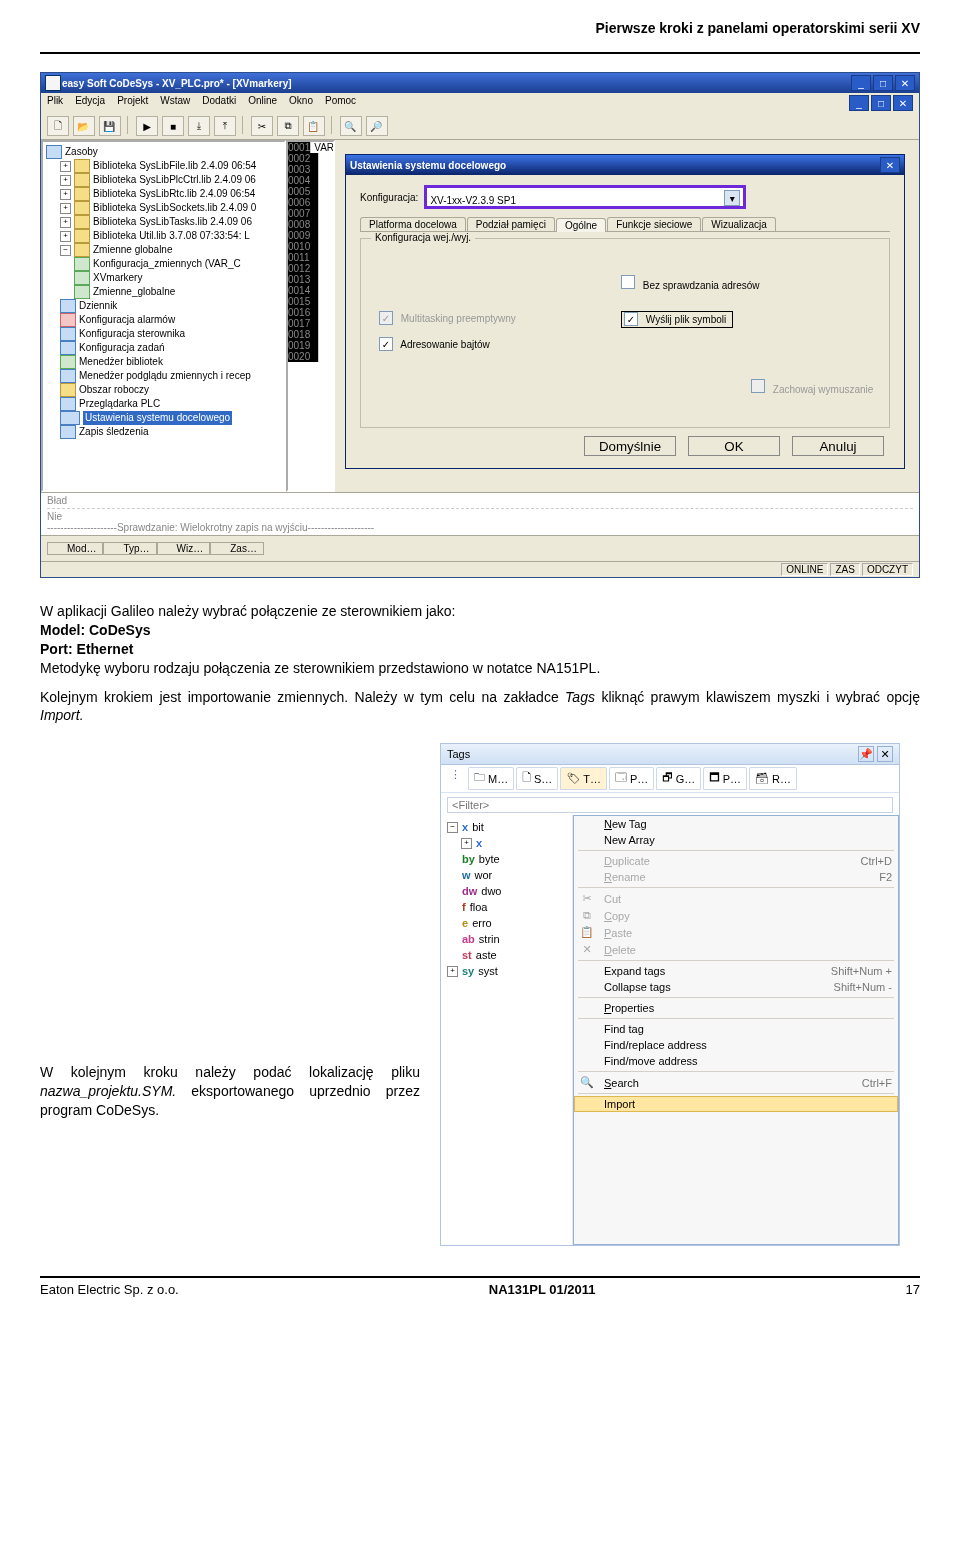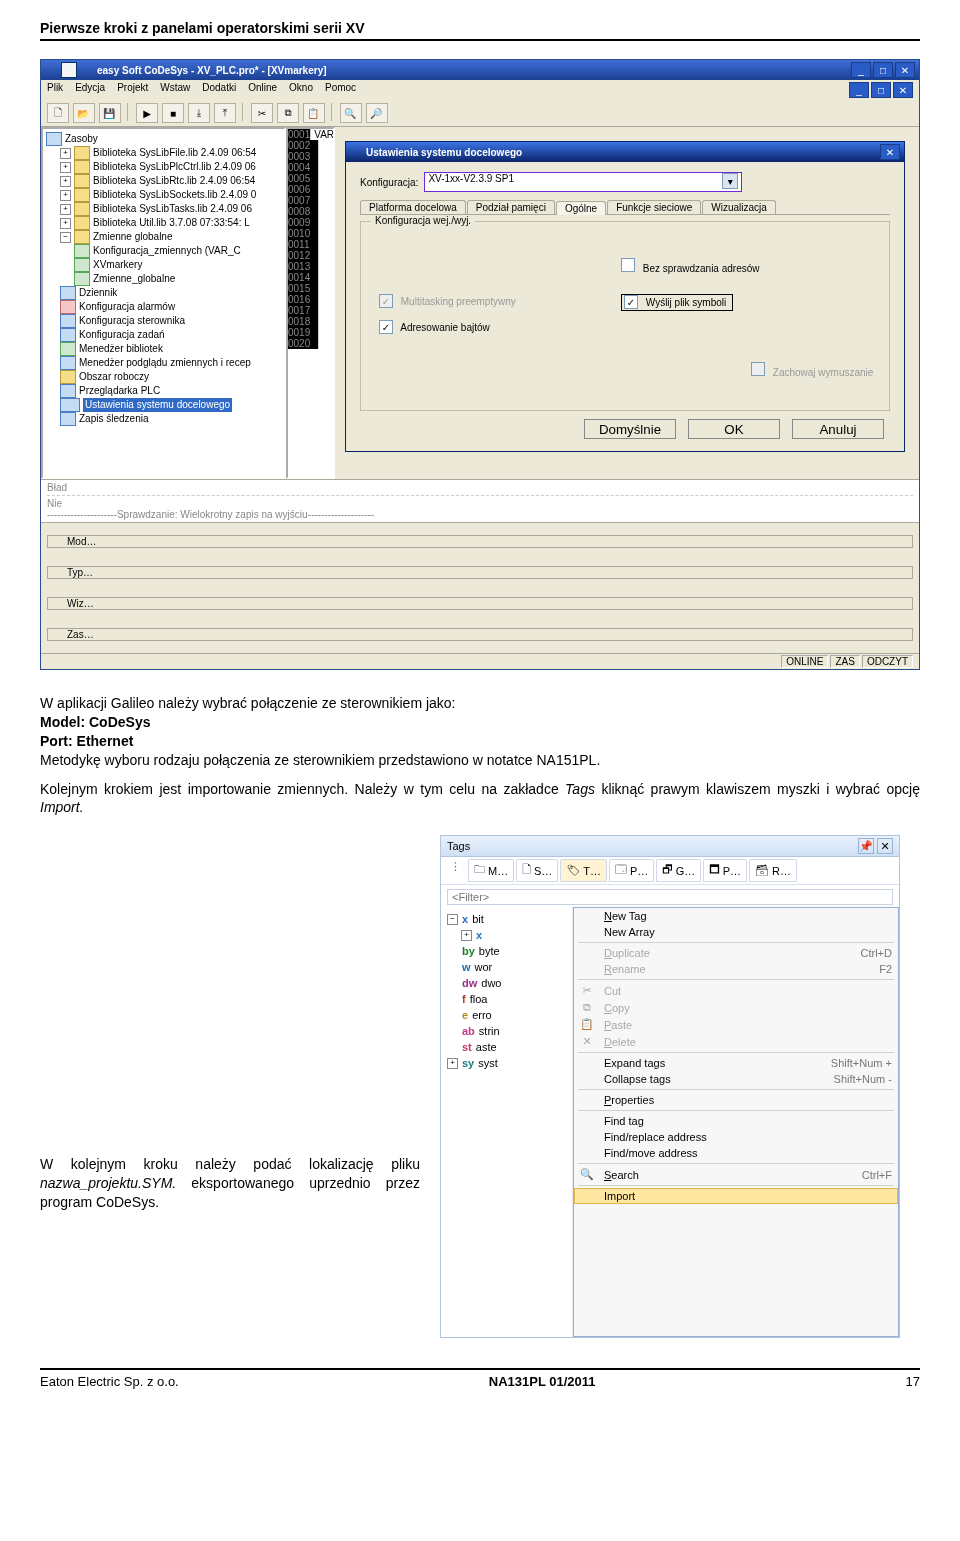--- a/index.html
+++ b/index.html
@@ -1,29 +1,29 @@
 <!DOCTYPE html>
 <html><head>
 <meta charset="utf-8">
 <style>
   body{
     margin:0;font-family:Verdana,Arial,sans-serif;font-size:13px;
     background:#fff;color:#000;width:960px;
   }
   .page{padding:20px 40px 10px 40px;}
-  .page-header{text-align:left;font-weight:bold;font-size:14px;
-    border-bottom:2px solid #000;padding-bottom:3px;margin-bottom:18px;}
+  .page-header{text-align:right;font-weight:bold;font-size:14px;
+    border-bottom:2px solid #000;padding-bottom:16px;margin-bottom:18px;}
   
   .win{border:1px solid #2a4e8c;background:#ece9d8;font-size:10px;}
   .titlebar{
     display:flex;align-items:center;justify-content:space-between;
     background:linear-gradient(#3f6fd8,#1b3f90);
     color:#fff;height:20px;padding:0 4px;
   }
-  .titlebar .tl{display:flex;align-items:center;gap:20px;font-weight:bold;margin-left:16px;}
+  .titlebar .tl{display:flex;align-items:center;gap:1px;font-weight:bold;}
   .sys-icon{width:14px;height:14px;background:#f5f5f5;border:1px solid #036;}
   .winbtns{display:flex;gap:2px;}
   .winbtn{width:18px;height:14px;background:#2a5cc7;border:1px solid #1a3d8a;
     display:flex;align-items:center;justify-content:center;color:#fff;}
   .menubar{display:flex;gap:12px;padding:2px 6px;background:#ece9d8;}
   .toolbar{display:flex;gap:4px;padding:3px 6px;background:#ece9d8;
     border-bottom:1px solid #aca899;}
   .tbtn{width:20px;height:18px;border:1px solid #b5b1a0;background:#f4f2e8;
     display:flex;align-items:center;justify-content:center;}
   .tsep{width:2px;height:18px;border-left:1px solid #b5b1a0;margin:0 2px;}
@@ -42,43 +42,43 @@
   .code{flex:0 0 45px;border:2px inset #fff;background:#fff;overflow:hidden;}
   .cline{display:flex;}
   .cln{width:30px;text-align:left;color:#888;background:#000000;
     border-right:1px solid #ccc;padding:0 0;}
   .ctx{padding:0 3px;}
   
   .dlg{position:relative;width:558px;border:1px solid #0a246a;background:#ece9d8;}
   .dlg .titlebar{background:linear-gradient(#3c74e6,#0a246a);}
   .dlg-body{padding:10px 14px 12px 14px;}
   .row{display:flex;align-items:center;gap:6px;margin-bottom:8px;}
-  .dd{border:1px solid #6d28d9;background:#fff;height:18px;display:flex;
-    align-items:flex-start;justify-content:space-between;padding:0 3px;width:310px;}
+  .dd{border:3px solid #6d28d9;background:#fff;height:18px;display:flex;
+    align-items:flex-end;justify-content:space-between;padding:0 3px;width:310px;}
   .dd .ar{width:14px;height:14px;background:#dbe5f1;border:1px solid #7f9db9;
     display:flex;align-items:center;justify-content:center;}
   .tabs{display:flex;border-bottom:1px solid #aca899;margin:2px 0 6px 0;}
   .tab{border:1px solid #aca899;border-bottom:none;padding:1px 8px;
     background:#ece9d8;border-radius:3px 3px 0 0;margin-right:1px;}
   .tab.act{background:#f5f3ea;position:relative;top:1px;font-weight:normal;}
   .gb{border:1px solid #c0bdad;padding:8px 12px 12px 12px;position:relative;
     margin-top:6px;height:168px;}
   .gb .leg{position:absolute;top:-7px;left:10px;background:#ece9d8;padding:0 4px;}
   .cb{width:12px;height:12px;border:1px solid #7f9db9;background:#fff;
     display:inline-flex;align-items:center;justify-content:center;margin-right:5px;}
   .cb.gr{background:#eee;color:#999;}
   .cb .ck{font-size:10px;}
   .dis{color:#999;}
   .dbtn{width:92px;height:20px;border:1px solid #888;background:#ece9d8;}
   .dlg-btns{display:flex;justify-content:flex-end;gap:12px;margin-top:8px;
     padding-right:6px;}
   .statusline{padding:2px 6px;color:#888;border-top:1px solid #aca899;
     background:#fff;}
-  .tabstrip{display:flex;gap:18px;padding:12px 6px;background:#ece9d8;
-    border-top:1px solid #aca899;flex-direction:column;}
+  .tabstrip{display:flex;gap:0;padding:6px 6px;background:#ece9d8;
+    border-top:1px solid #aca899;}
   .tabstrip .t{border:1px solid #aca899;padding:0 6px;background:#ece9d8;
     display:flex;align-items:center;gap:3px;}
   .statusbar{display:flex;justify-content:flex-end;gap:2px;
     background:#ece9d8;padding:1px 6px;border-top:1px solid #aca899;}
   .statusbar .cell{border:1px inset #fff;padding:0 4px;}
   
   .article{font-family:Arial,sans-serif;font-size:14px;line-height:1.35;
     margin:24px 0 18px 0;text-align:justify;}
   .article p{margin:10px 0;}
   .article b{font-weight:bold;} .article i{font-style:italic;}

